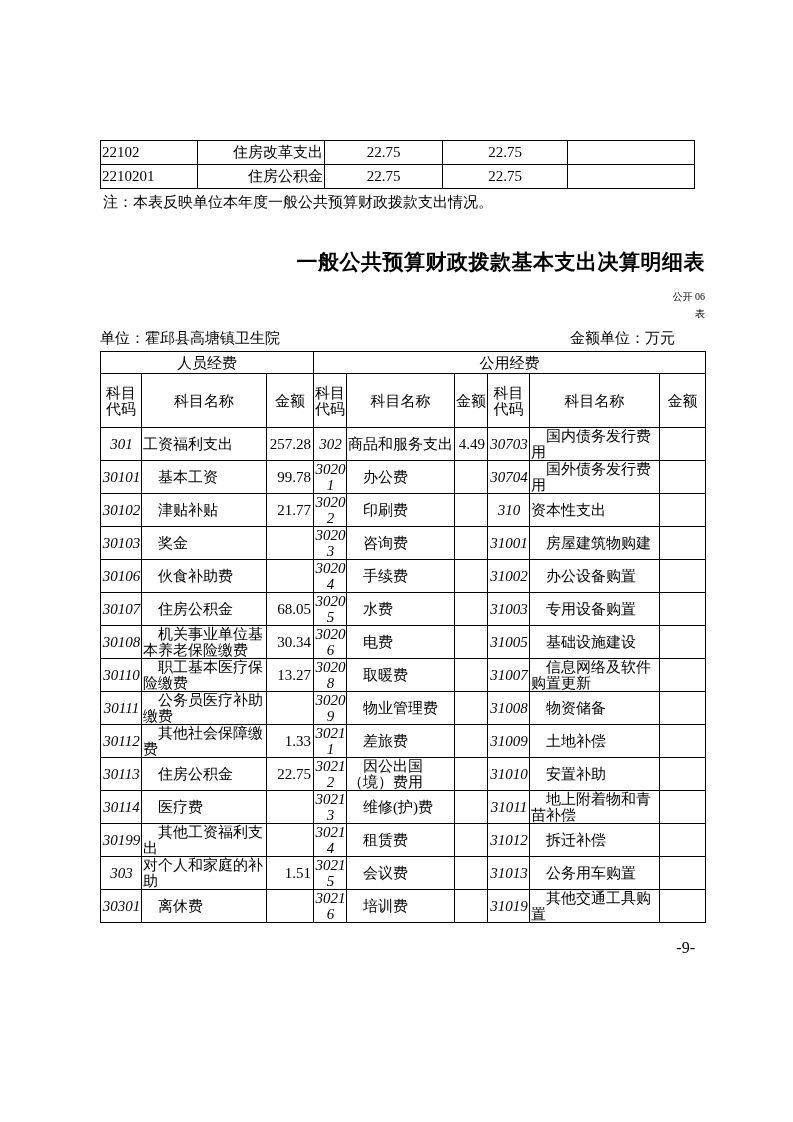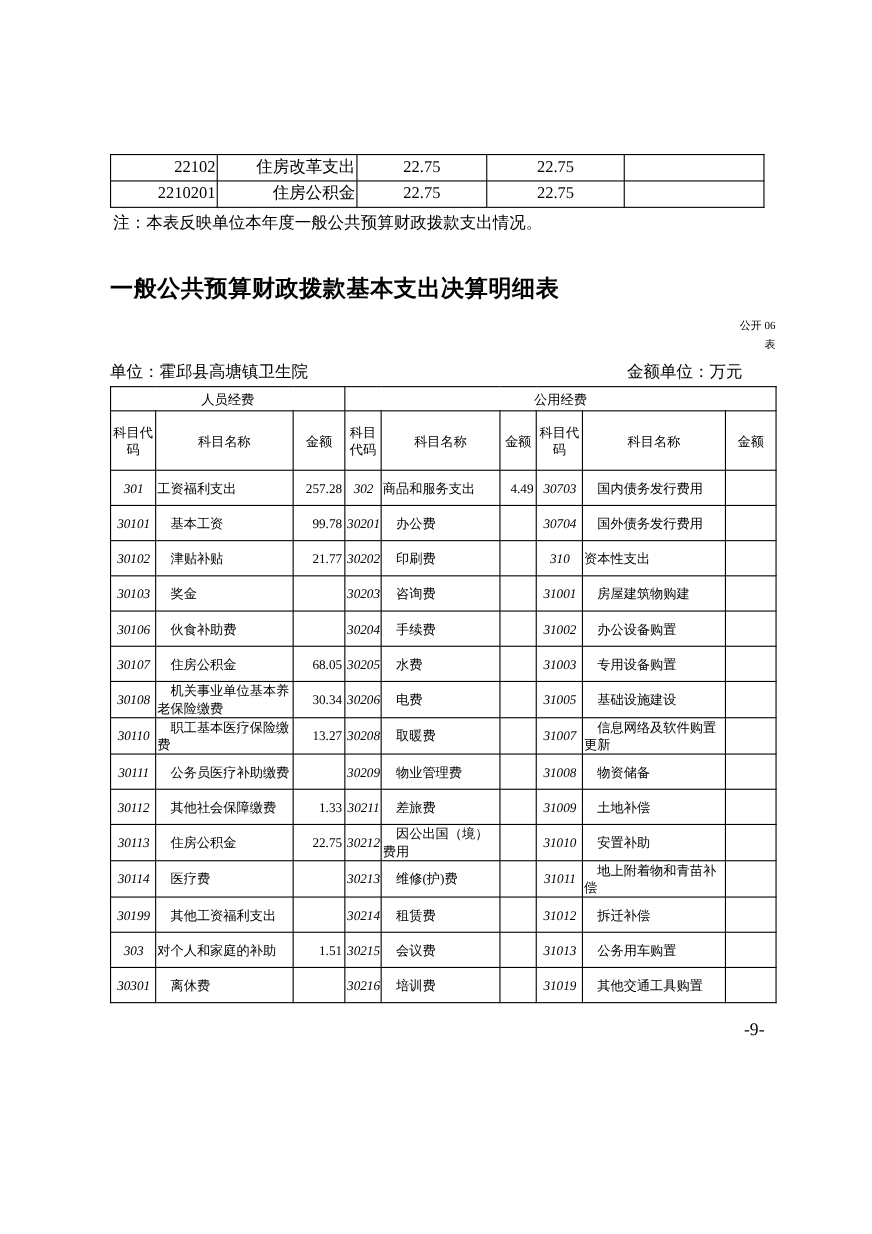--- a/index.html
+++ b/index.html
@@ -14,47 +14,47 @@
     overflow: hidden;
   }
   .content { box-sizing: border-box; padding: 140px 88px 0 100px; }
 
   table { border-collapse: collapse; table-layout: fixed; }
   td, th { border: 1px solid #000; vertical-align: middle; overflow: hidden; }
 
   
   .top-table { width: 594px; font-size: 15px; line-height: 17px; }
   .top-table td { height: 23px; }
-  .top-table td.code { text-align: right; padding: 0 1px; }
+  .top-table td.code { text-align: left; padding: 0 1px; }
   .top-table td.name { text-align: right; padding: 0 1px; }
   .top-table td.amt-c { text-align: center; padding: 0 1px; }
   .top-table td.blank { padding: 0; }
 
   .note { margin-top: 4px; padding-left: 3px; font-size: 15px; }
 
   .doc-title {
     margin-top: 36px;
-    text-align: left;
+    text-align: right;
     font-size: 21px;
     font-weight: bold;
     letter-spacing: 0.5px;
   }
 
   .form-code { margin-top: 12px; text-align: right; font-size: 10px; line-height: 17px; }
 
   .unit-line {
     margin-top: 7px;
     display: flex;
     justify-content: space-between;
     font-size: 15px;
   }
   .unit-line .right-label { padding-right: 30px; }
 
   
-  .main-table { width: 605px; margin-top: 3px; font-size: 12px; line-height: 16px; }
+  .main-table { width: 605px; margin-top: 3px; font-size: 15px; line-height: 16px; }
   .main-table th { font-weight: normal; text-align: center; padding: 0; word-break: break-all; }
   .main-table tr.group-row th { height: 21px; }
   .main-table tr.colhead-row th { height: 53px; }
   .main-table td { height: 31px; }
   .main-table td.code { text-align: center; padding: 0 0 0 1px; word-break: break-all; font-style: italic; }
   .main-table td.name { text-align: left; padding: 0 1px; }
   .main-table td.amt  { text-align: right; padding: 0 2px 0 0; word-break: break-all; }
 
   .page-number { margin-top: 16px; padding-right: 10px; text-align: right; font-size: 16px; }
 </style>

